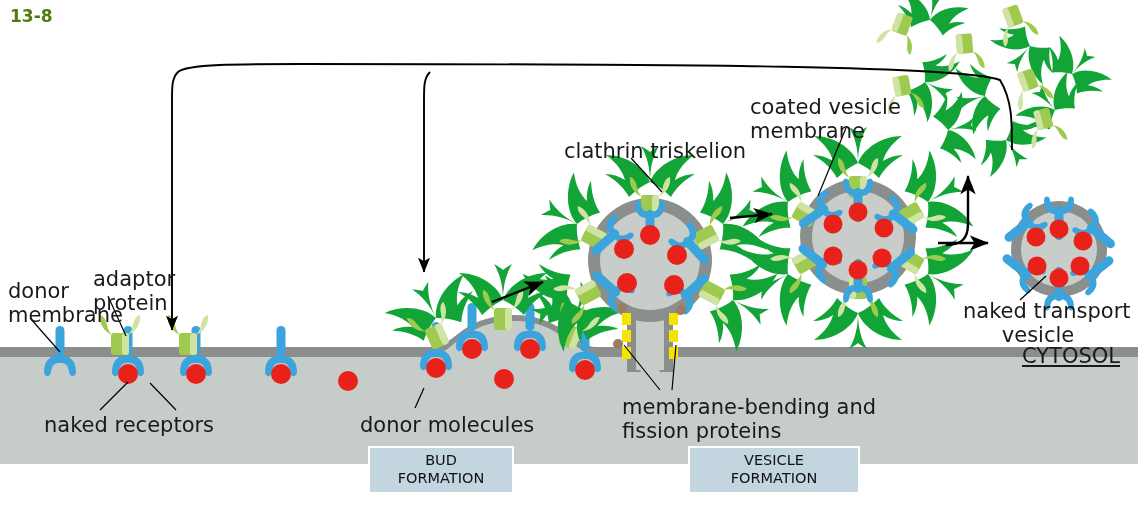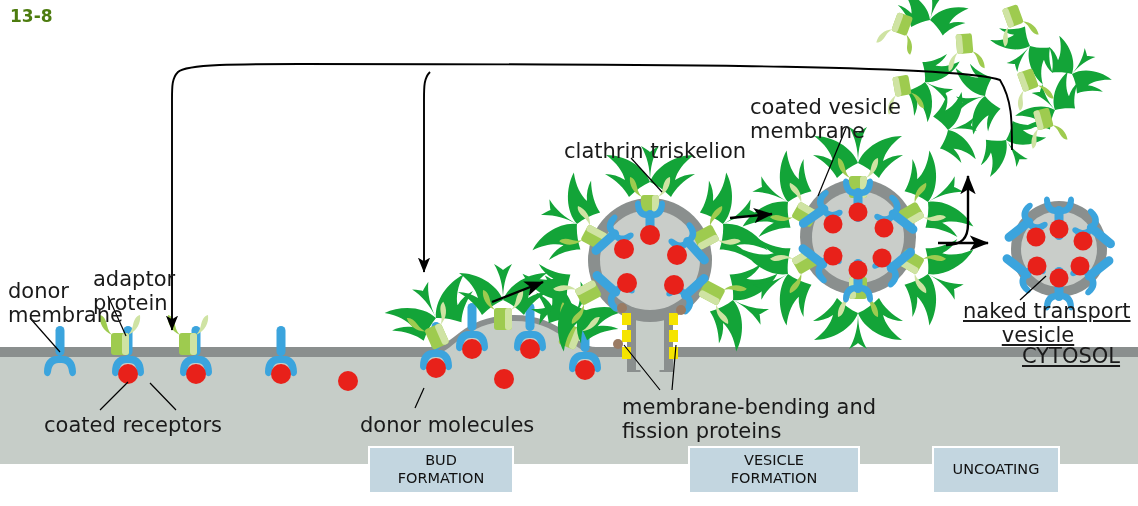--- a/index.html
+++ b/index.html
@@ -14,21 +14,21 @@
     position:absolute;left:10px;top:6px;
     font-family:"DejaVu Sans", sans-serif;
     font-weight:bold;font-size:17px;color:#4d7c0f;letter-spacing:0px;
   }
   .lbl{
     position:absolute;
     font-family:"DejaVu Sans", sans-serif;
     font-size:21px;color:#1a1a1a;line-height:1.12;
     white-space:pre;
   }
-  .lbl.c{text-align:center;text-decoration:underline;}
+  .lbl.c{text-align:center;}
   .stagebox{
     position:absolute;
     background:#c3d6e0;
     border:2px solid #ffffff;
     font-family:"DejaVu Sans", sans-serif;
     font-size:14.5px;color:#111;
     display:flex;align-items:center;justify-content:center;
     text-align:center;line-height:1.22;
     box-sizing:border-box;
     white-space:pre;
@@ -397,30 +397,29 @@
       <path d="M846,128 L818,196"></path>
       <path d="M660,390 L624,345 M672,390 L676,345"></path>
       <path d="M1020,300 L1046,276"></path>
     </g>
   </svg>
 
   <div class="lbl" style="left:8px;  top:280px;">donor
 membrane</div>
   <div class="lbl" style="left:93px; top:268px;">adaptor
 protein</div>
-  <div class="lbl" style="left:44px; top:414px;">coated receptors</div>
+  <div class="lbl" style="left:44px; top:414px;">naked receptors</div>
   <div class="lbl" style="left:360px;top:414px;">donor molecules</div>
   <div class="lbl" style="left:564px;top:140px;">clathrin triskelion</div>
   <div class="lbl" style="left:750px;top:96px;">coated vesicle
 membrane</div>
   <div class="lbl" style="left:622px;top:396px;">membrane-bending and
 fission proteins</div>
   <div class="lbl c" style="left:963px;top:300px;width:150px;">naked transport
 vesicle</div>
   <div class="lbl" style="left:1022px;top:345px;text-decoration:underline;">CYTOSOL</div>
 
   <div class="stagebox" style="left:368px;top:446px; width:146px; height:48px;">BUD
 FORMATION</div>
   <div class="stagebox" style="left:688px;top:446px; width:172px; height:48px;">VESICLE
 FORMATION</div>
-  <div class="stagebox" style="left:932px;top:446px; width:128px; height:48px;">UNCOATING</div>
 
 </div>
 
 </body></html>

